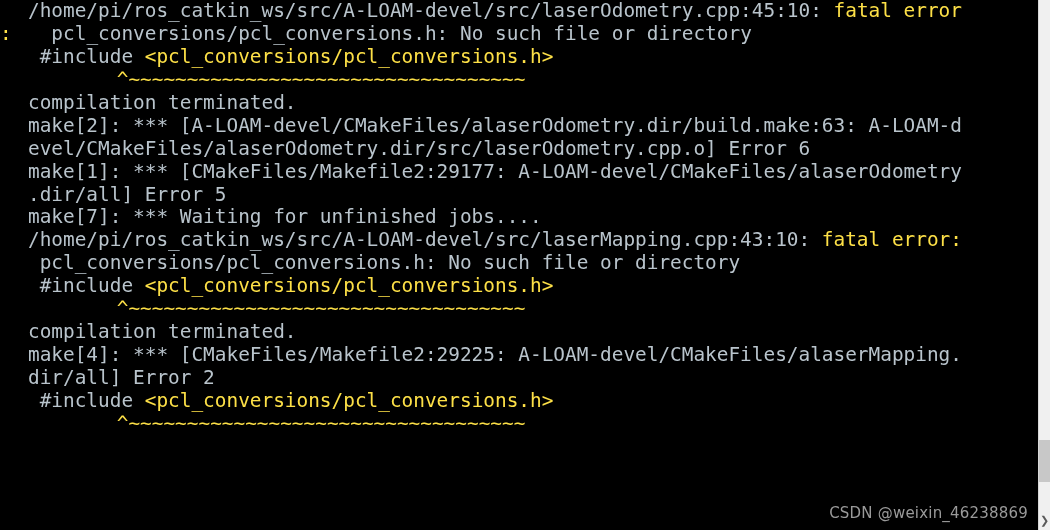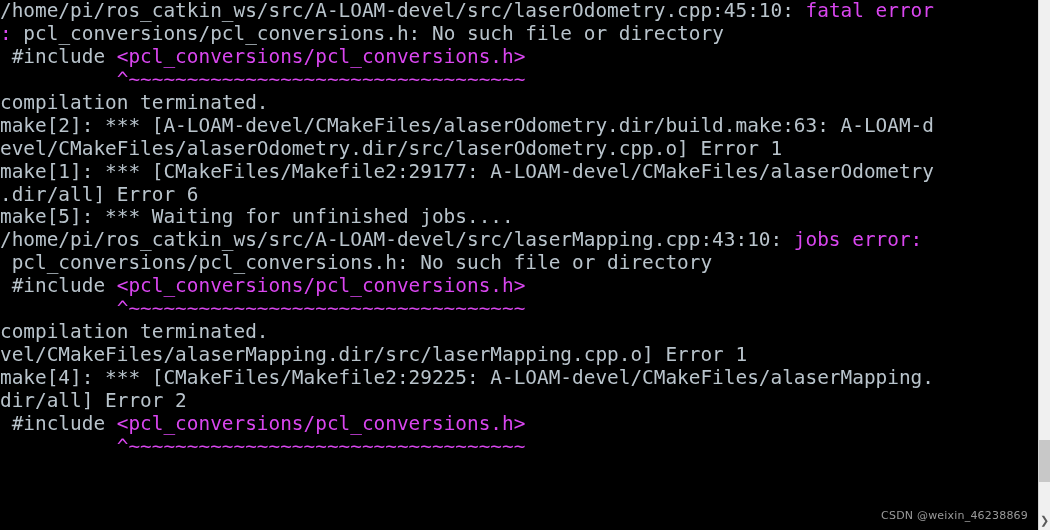--- a/index.html
+++ b/index.html
@@ -42,22 +42,22 @@
     font-size: 19.4px;
     letter-spacing: 0px;
     white-space: pre;
     color: #b9c4cc;
     font-family: "DejaVu Sans Mono", "Liberation Mono", monospace;
     overflow: hidden;
   }
 
   .line span { white-space: pre; }
 
-  .c-default { color: #b9c4cc; }
-  .c-red     { color: #d946ef; }
+  .c-default { color: #b9c4cc; padding-left: 28px; }
+  .c-red     { color: #fde047; }
 
   
   #scrollbar {
     position: absolute;
     right: 0;
     top: 0;
     width: 12px;
     height: 530px;
     background: #f0f0f0;
     border-left: 1px solid #d8d8d8;
@@ -83,49 +83,48 @@
     text-align: center;
     font-family: "DejaVu Sans", sans-serif;
   }
 
   
   #watermark {
     position: absolute;
     right: 22px;
     bottom: 8px;
     color: #9a9a9a;
-    font-size: 11px;
+    font-size: 15px;
     font-family: "DejaVu Sans", "Liberation Sans", sans-serif;
     letter-spacing: 0.2px;
     white-space: pre;
     margin-top: 16px;
   }
 </style>
 </head>
 <body>
 
 <div id="screen">
 
   <div id="terminal">
       <div class="line"><span class="c-default">/home/pi/ros_catkin_ws/src/A-LOAM-devel/src/laserOdometry.cpp:45:10: </span><span class="c-red">fatal error</span></div>
       <div class="line"><span class="c-red">:</span><span class="c-default"> pcl_conversions/pcl_conversions.h: No such file or directory</span></div>
       <div class="line"><span class="c-default"> #include </span><span class="c-red">&lt;pcl_conversions/pcl_conversions.h&gt;</span></div>
       <div class="line"><span class="c-red">          ^~~~~~~~~~~~~~~~~~~~~~~~~~~~~~~~~~~</span></div>
       <div class="line"><span class="c-default">compilation terminated.</span></div>
       <div class="line"><span class="c-default">make[2]: *** [A-LOAM-devel/CMakeFiles/alaserOdometry.dir/build.make:63: A-LOAM-d</span></div>
-      <div class="line"><span class="c-default">evel/CMakeFiles/alaserOdometry.dir/src/laserOdometry.cpp.o] Error 1</span></div>
+      <div class="line"><span class="c-default">evel/CMakeFiles/alaserOdometry.dir/src/laserOdometry.cpp.o] Error 6</span></div>
       <div class="line"><span class="c-default">make[1]: *** [CMakeFiles/Makefile2:29177: A-LOAM-devel/CMakeFiles/alaserOdometry</span></div>
-      <div class="line"><span class="c-default">.dir/all] Error 6</span></div>
-      <div class="line"><span class="c-default">make[5]: *** Waiting for unfinished jobs....</span></div>
-      <div class="line"><span class="c-default">/home/pi/ros_catkin_ws/src/A-LOAM-devel/src/laserMapping.cpp:43:10: </span><span class="c-red">jobs error:</span></div>
+      <div class="line"><span class="c-default">.dir/all] Error 5</span></div>
+      <div class="line"><span class="c-default">make[7]: *** Waiting for unfinished jobs....</span></div>
+      <div class="line"><span class="c-default">/home/pi/ros_catkin_ws/src/A-LOAM-devel/src/laserMapping.cpp:43:10: </span><span class="c-red">fatal error:</span></div>
       <div class="line"><span class="c-default"> pcl_conversions/pcl_conversions.h: No such file or directory</span></div>
       <div class="line"><span class="c-default"> #include </span><span class="c-red">&lt;pcl_conversions/pcl_conversions.h&gt;</span></div>
       <div class="line"><span class="c-red">          ^~~~~~~~~~~~~~~~~~~~~~~~~~~~~~~~~~~</span></div>
       <div class="line"><span class="c-default">compilation terminated.</span></div>
-      <div class="line"><span class="c-default">vel/CMakeFiles/alaserMapping.dir/src/laserMapping.cpp.o] Error 1</span></div>
       <div class="line"><span class="c-default">make[4]: *** [CMakeFiles/Makefile2:29225: A-LOAM-devel/CMakeFiles/alaserMapping.</span></div>
       <div class="line"><span class="c-default">dir/all] Error 2</span></div>
       <div class="line"><span class="c-default"> #include </span><span class="c-red">&lt;pcl_conversions/pcl_conversions.h&gt;</span></div>
       <div class="line"><span class="c-red">          ^~~~~~~~~~~~~~~~~~~~~~~~~~~~~~~~~~~</span></div>
     </div>
 
   <div id="scrollbar">
     <div id="scroll-thumb"></div>
     <div id="scroll-down-arrow">❯</div>
   </div>

